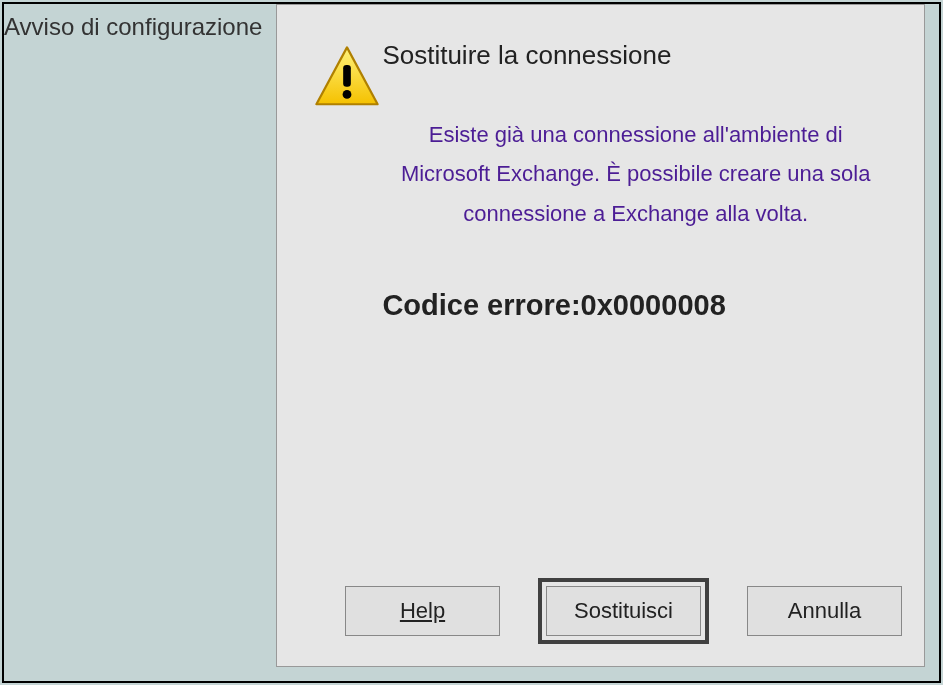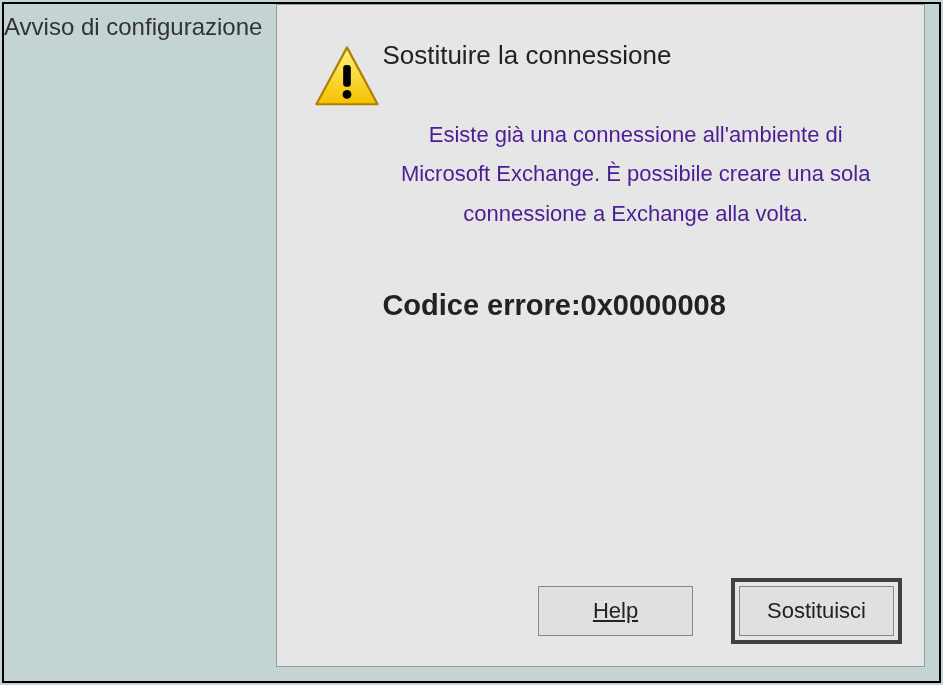--- a/index.html
+++ b/index.html
@@ -142,15 +142,16 @@
         </div>
       </div>
     </div>
     <div class="button-row">
       <button class="btn">
         <span class="btn-help">Help</span>
       </button>
       <div class="highlight-box">
         <button class="btn">Sostituisci</button>
       </div>
+      <button class="btn">Annulla</button>
     </div>
   </div>
 </div>
 
 </body></html>

